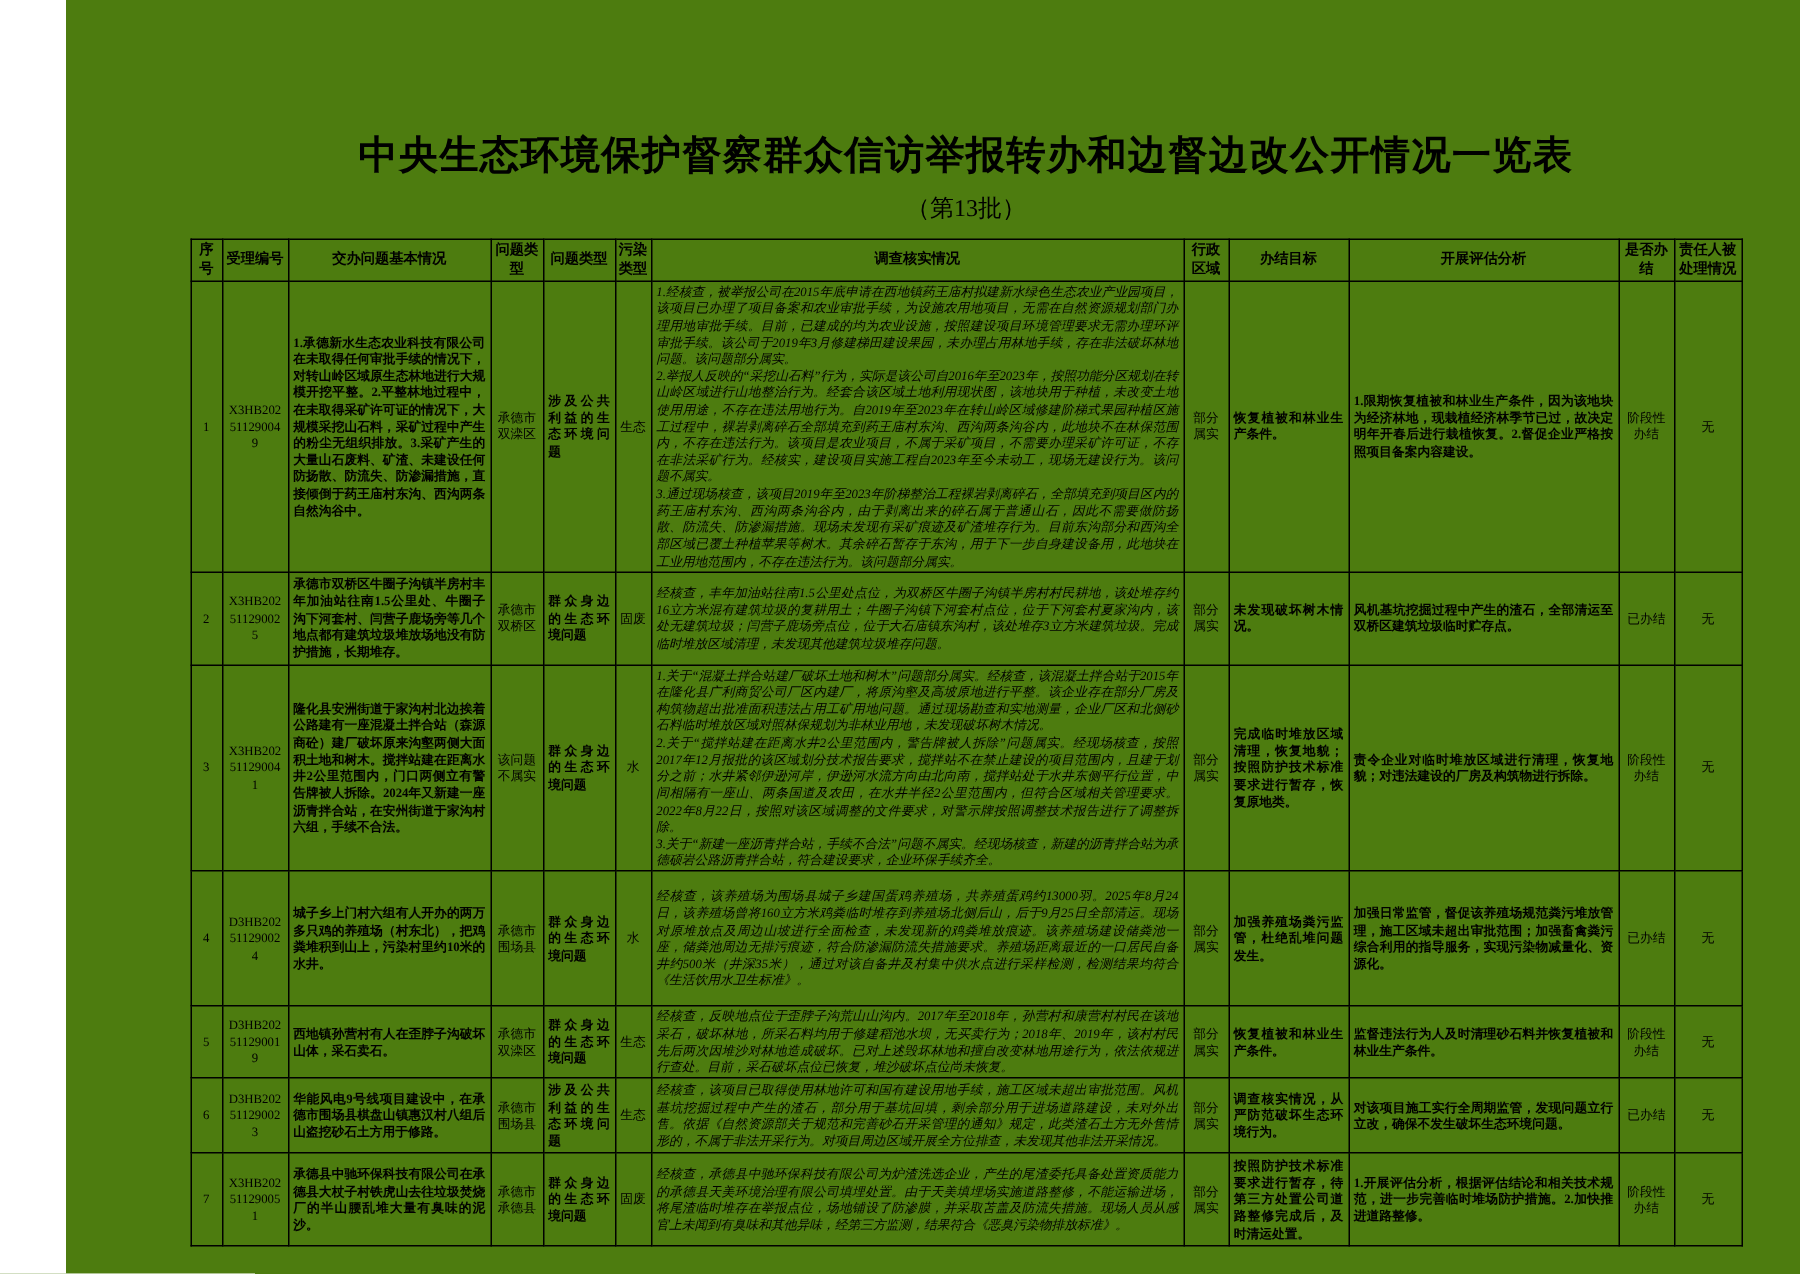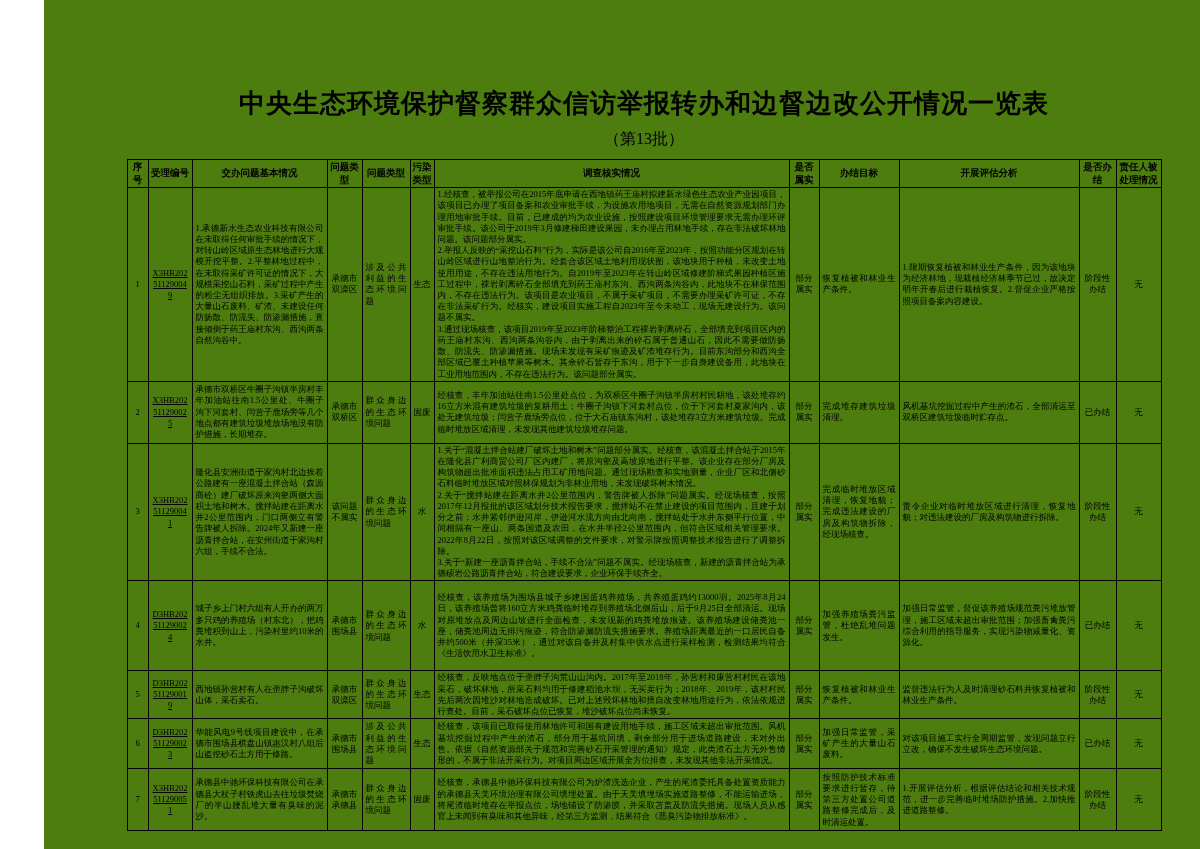--- a/index.html
+++ b/index.html
@@ -25,23 +25,23 @@
     font-size:8.5px;line-height:1.32;
     padding:1px 3px;vertical-align:middle;
     word-break:break-word;overflow-wrap:break-word;
     box-sizing:border-box;
   }
   table.report th{
     font-size:9.5px;font-weight:bold;text-align:center;
     height:27px;padding:1px 1px;
   }
   td.c{text-align:center;}
-  td.bk{word-break:break-all;text-decoration:underline;}
-  td.jl{text-align:justify;}
-  td.pre{text-align:justify;white-space:pre-line;}
+  td.bk{word-break:break-all;}
+  td.jl{text-align:justify;font-weight:bold;}
+  td.pre{text-align:justify;white-space:pre-line;font-style:italic;}
 </style>
 </head>
 <body>
 
 <div class="page">
   <h1 class="title">中央生态环境保护督察群众信访举报转办和边督边改公开情况一览表</h1>
   <div class="subtitle">（第13批）</div>
 
   <table class="report">
     <colgroup>
@@ -60,21 +60,21 @@
     </colgroup>
     <thead>
       <tr>
         <th>序号</th>
         <th>受理编号</th>
         <th>交办问题基本情况</th>
         <th>问题类型</th>
         <th>问题类型</th>
         <th>污染类型</th>
         <th>调查核实情况</th>
-        <th>是否属实</th>
+        <th>行政区域</th>
         <th>办结目标</th>
         <th>开展评估分析</th>
         <th>是否办结</th>
         <th>责任人被处理情况</th>
       </tr>
     </thead>
     <tbody>
       <tr style="height:186px">
         <td class="c">1</td>
         <td class="c bk">X3HB202511290049</td>
@@ -93,37 +93,37 @@
       </tr>
       <tr style="height:62px">
         <td class="c">2</td>
         <td class="c bk">X3HB202511290025</td>
         <td class="jl">承德市双桥区牛圈子沟镇半房村丰年加油站往南1.5公里处、牛圈子沟下河套村、闫营子鹿场旁等几个地点都有建筑垃圾堆放场地没有防护措施，长期堆存。</td>
         <td class="c">承德市双桥区</td>
         <td class="jl">群众身边的生态环境问题</td>
         <td class="c">固废</td>
         <td class="pre">经核查，丰年加油站往南1.5公里处点位，为双桥区牛圈子沟镇半房村村民耕地，该处堆存约16立方米混有建筑垃圾的复耕用土；牛圈子沟镇下河套村点位，位于下河套村夏家沟内，该处无建筑垃圾；闫营子鹿场旁点位，位于大石庙镇东沟村，该处堆存3立方米建筑垃圾。完成临时堆放区域清理，未发现其他建筑垃圾堆存问题。</td>
         <td class="c">部分属实</td>
-        <td class="jl">完成堆存建筑垃圾清理。</td>
+        <td class="jl">未发现破坏树木情况。</td>
         <td class="jl">风机基坑挖掘过程中产生的渣石，全部清运至双桥区建筑垃圾临时贮存点。</td>
         <td class="c">已办结</td>
         <td class="c">无</td>
       </tr>
       <tr style="height:132px">
         <td class="c">3</td>
         <td class="c bk">X3HB202511290041</td>
         <td class="jl">隆化县安洲街道于家沟村北边挨着公路建有一座混凝土拌合站（森源商砼）建厂破坏原来沟壑两侧大面积土地和树木。搅拌站建在距离水井2公里范围内，门口两侧立有警告牌被人拆除。2024年又新建一座沥青拌合站，在安州街道于家沟村六组，手续不合法。</td>
         <td class="c">该问题不属实</td>
         <td class="jl">群众身边的生态环境问题</td>
         <td class="c">水</td>
         <td class="pre">1.关于“混凝土拌合站建厂破坏土地和树木”问题部分属实。经核查，该混凝土拌合站于2015年在隆化县广利商贸公司厂区内建厂，将原沟壑及高坡原地进行平整。该企业存在部分厂房及构筑物超出批准面积违法占用工矿用地问题。通过现场勘查和实地测量，企业厂区和北侧砂石料临时堆放区域对照林保规划为非林业用地，未发现破坏树木情况。
 2.关于“搅拌站建在距离水井2公里范围内，警告牌被人拆除”问题属实。经现场核查，按照2017年12月报批的该区域划分技术报告要求，搅拌站不在禁止建设的项目范围内，且建于划分之前；水井紧邻伊逊河岸，伊逊河水流方向由北向南，搅拌站处于水井东侧平行位置，中间相隔有一座山、两条国道及农田，在水井半径2公里范围内，但符合区域相关管理要求。2022年8月22日，按照对该区域调整的文件要求，对警示牌按照调整技术报告进行了调整拆除。
 3.关于“新建一座沥青拌合站，手续不合法”问题不属实。经现场核查，新建的沥青拌合站为承德硕岩公路沥青拌合站，符合建设要求，企业环保手续齐全。</td>
         <td class="c">部分属实</td>
-        <td class="jl">完成临时堆放区域清理，恢复地貌；完成违法建设的厂房及构筑物拆除，经现场核查。</td>
+        <td class="jl">完成临时堆放区域清理，恢复地貌；按照防护技术标准要求进行暂存，恢复原地类。</td>
         <td class="jl">责令企业对临时堆放区域进行清理，恢复地貌；对违法建设的厂房及构筑物进行拆除。</td>
         <td class="c">阶段性办结</td>
         <td class="c">无</td>
       </tr>
       <tr style="height:90px">
         <td class="c">4</td>
         <td class="c bk">D3HB202511290024</td>
         <td class="jl">城子乡上门村六组有人开办的两万多只鸡的养殖场（村东北），把鸡粪堆积到山上，污染村里约10米的水井。</td>
         <td class="c">承德市围场县</td>
         <td class="jl">群众身边的生态环境问题</td>
@@ -151,21 +151,21 @@
       </tr>
       <tr style="height:50px">
         <td class="c">6</td>
         <td class="c bk">D3HB202511290023</td>
         <td class="jl">华能风电9号线项目建设中，在承德市围场县棋盘山镇惠汉村八组后山盗挖砂石土方用于修路。</td>
         <td class="c">承德市围场县</td>
         <td class="jl">涉及公共利益的生态环境问题</td>
         <td class="c">生态</td>
         <td class="pre">经核查，该项目已取得使用林地许可和国有建设用地手续，施工区域未超出审批范围。风机基坑挖掘过程中产生的渣石，部分用于基坑回填，剩余部分用于进场道路建设，未对外出售。依据《自然资源部关于规范和完善砂石开采管理的通知》规定，此类渣石土方无外售情形的，不属于非法开采行为。对项目周边区域开展全方位排查，未发现其他非法开采情况。</td>
         <td class="c">部分属实</td>
-        <td class="jl">加强日常监管，采矿产生的大量山石废料。</td>
+        <td class="jl">调查核实情况，从严防范破坏生态环境行为。</td>
         <td class="jl">对该项目施工实行全周期监管，发现问题立行立改，确保不发生破坏生态环境问题。</td>
         <td class="c">已办结</td>
         <td class="c">无</td>
       </tr>
       <tr style="height:62px">
         <td class="c">7</td>
         <td class="c bk">X3HB202511290051</td>
         <td class="jl">承德县中驰环保科技有限公司在承德县大杖子村铁虎山去往垃圾焚烧厂的半山腰乱堆大量有臭味的泥沙。</td>
         <td class="c">承德市承德县</td>
         <td class="jl">群众身边的生态环境问题</td>

